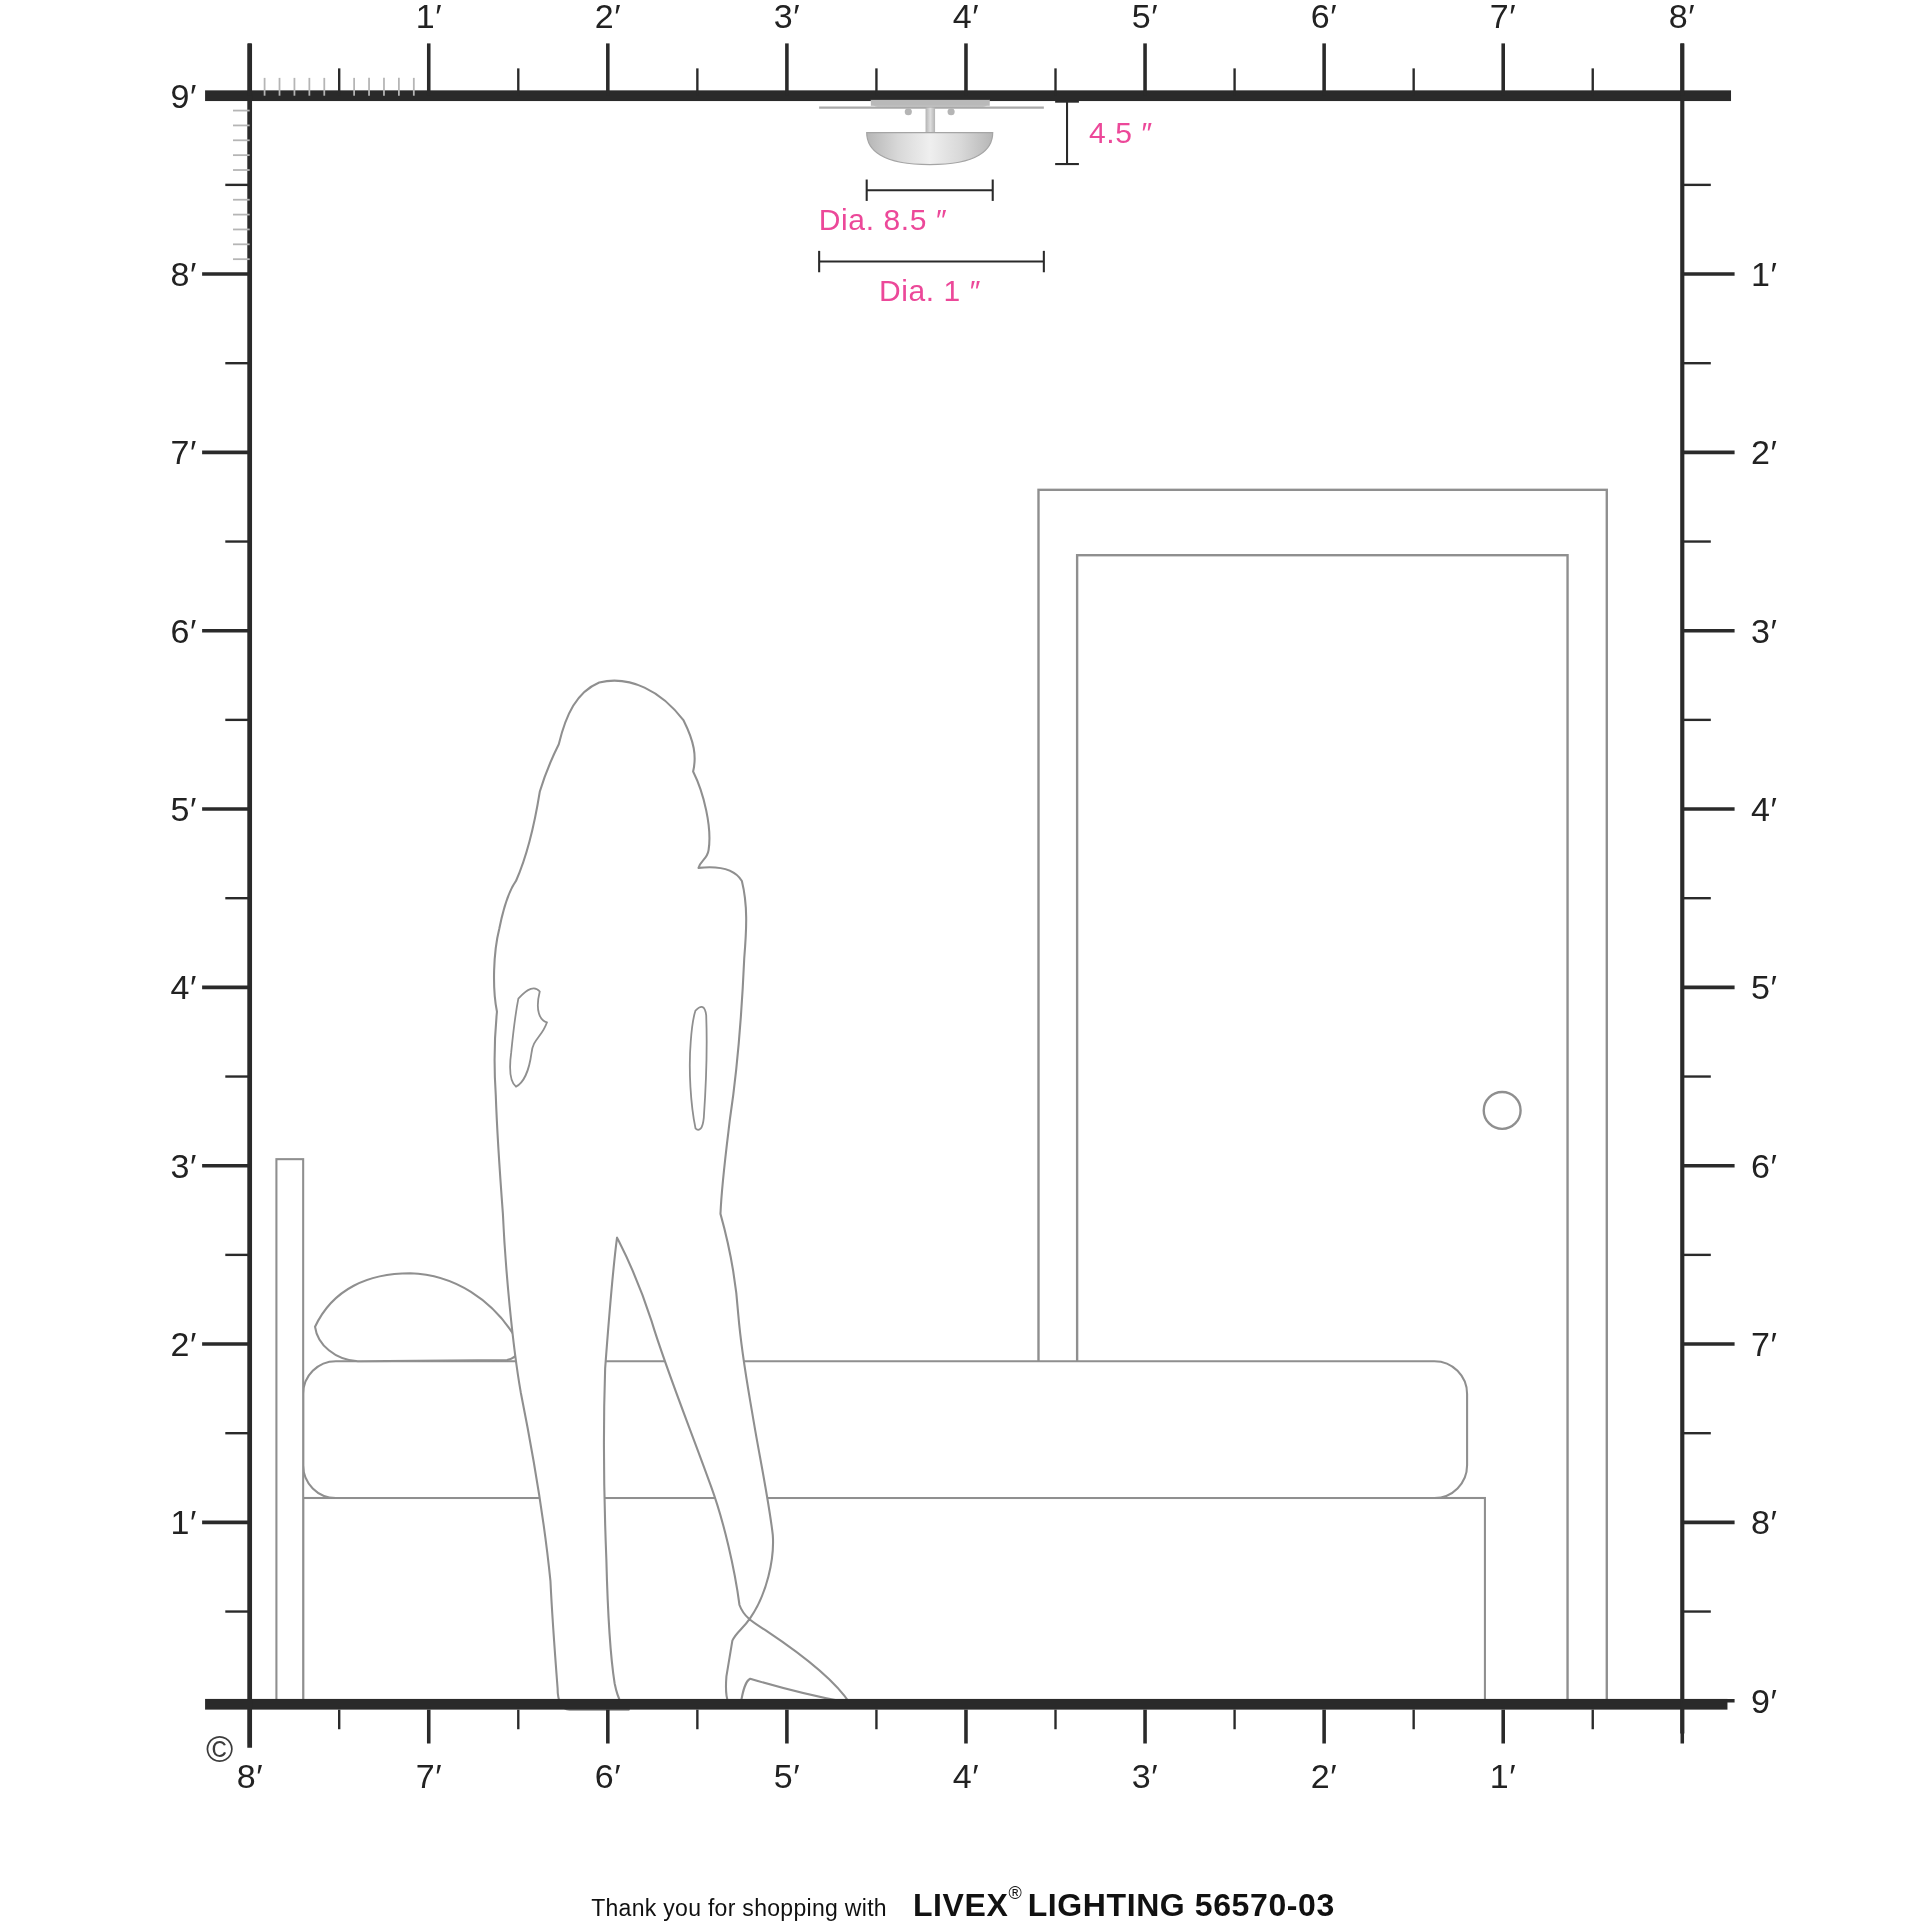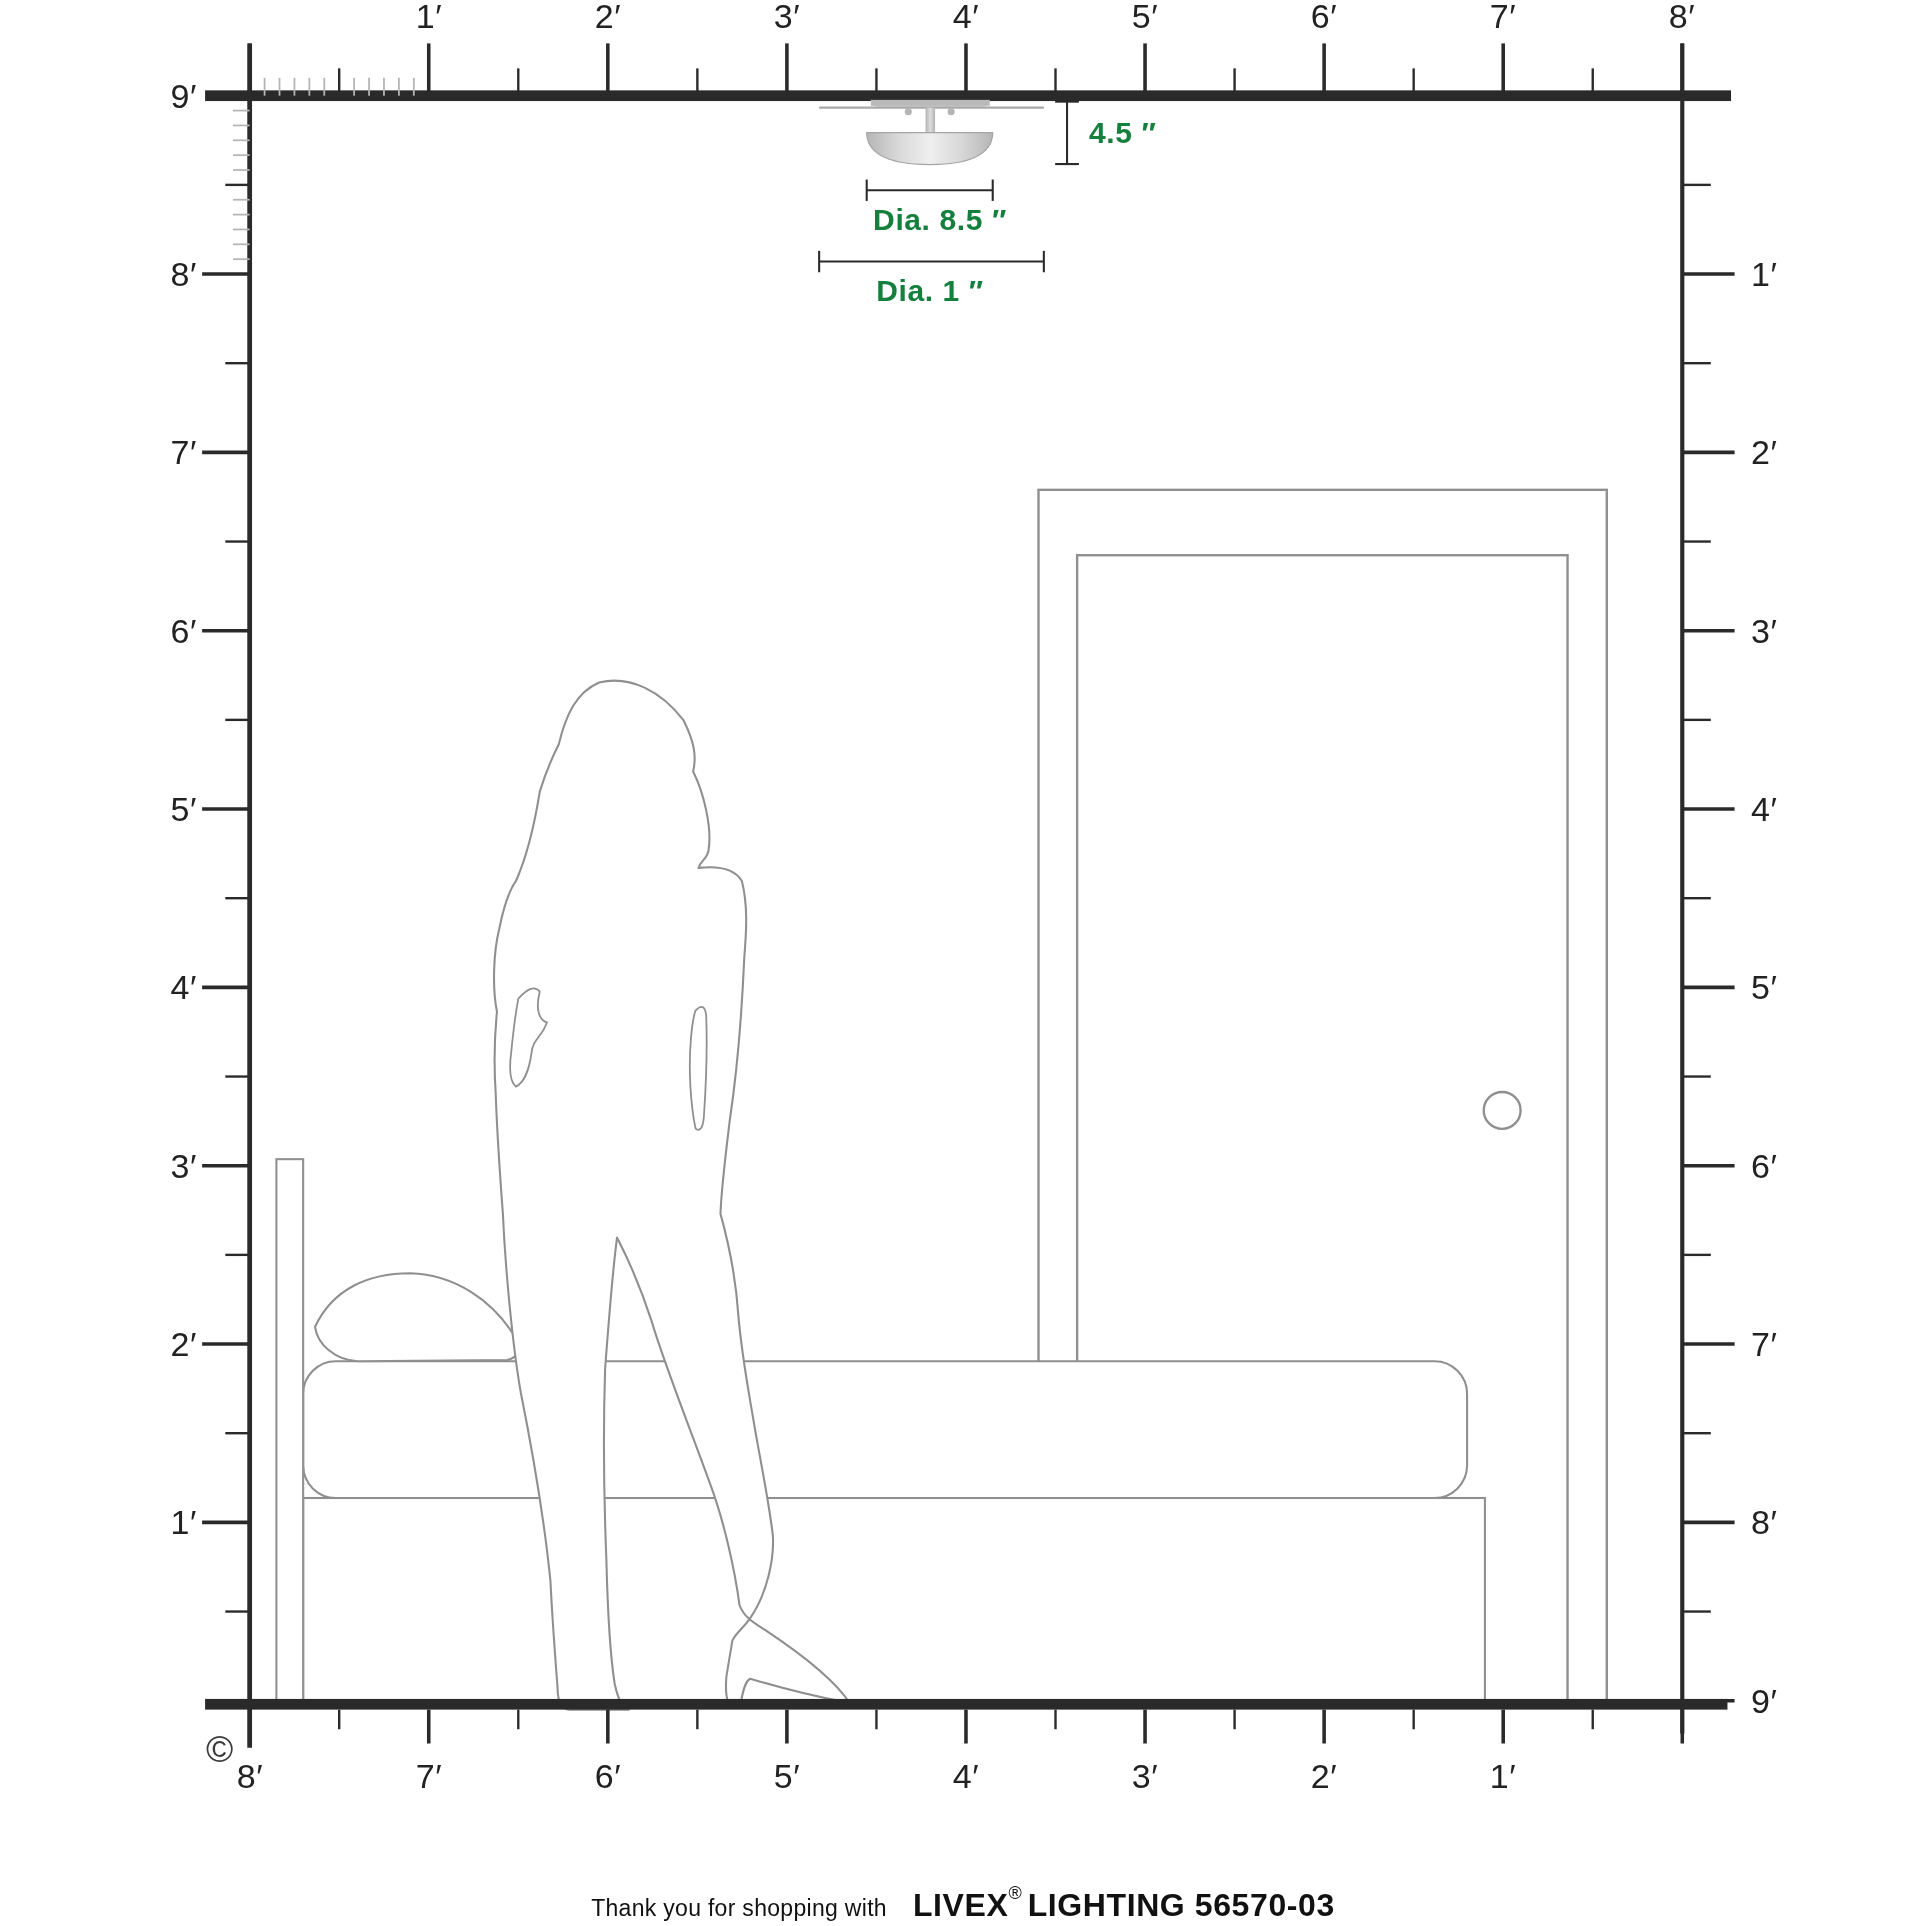--- a/index.html
+++ b/index.html
@@ -8,22 +8,22 @@
     font-family:"Liberation Sans", sans-serif;overflow:hidden;
   }
   #scene-svg{position:absolute;left:0;top:0;}
   .ruler-label{
     position:absolute;font-size:34px;color:#222;white-space:nowrap;
     transform:translate(-50%,-50%);letter-spacing:0.6px;
   }
   .ruler-label.align-right{transform:translate(-100%,-50%);}
   .ruler-label.align-left{transform:translate(0,-50%);}
   .dim-label{
-    position:absolute;font-size:30px;color:#15803d;white-space:nowrap;
-    transform:translate(-50%,-50%);letter-spacing:0.6px;font-weight:bold;
+    position:absolute;font-size:30px;color:#ec4899;white-space:nowrap;
+    transform:translate(-50%,-50%);letter-spacing:0.6px;
   }
   .dim-label.align-left{transform:translate(0,-50%);}
   #copyright-symbol{
     position:absolute;left:206px;top:1729px;font-size:37px;color:#3c3c3c;
   }
   #footer-line{
     position:absolute;left:0;top:1883px;width:1926px;text-align:center;
     color:#111;white-space:nowrap;
   }
   #footer-line .thanks{font-size:23px;font-weight:400;letter-spacing:0.3px;}
@@ -284,21 +284,21 @@
       <div class="ruler-label" style="left: 429px; top: 1776px;">7′</div>
       <div class="ruler-label" style="left: 608px; top: 1776px;">6′</div>
       <div class="ruler-label" style="left: 787px; top: 1776px;">5′</div>
       <div class="ruler-label" style="left: 966px; top: 1776px;">4′</div>
       <div class="ruler-label" style="left: 1145px; top: 1776px;">3′</div>
       <div class="ruler-label" style="left: 1324px; top: 1776px;">2′</div>
       <div class="ruler-label" style="left: 1503px; top: 1776px;">1′</div>
     </div>
 
   <div class="dim-label align-left" style="left:1089px;top:133px;">4.5 ″</div>
-  <div class="dim-label" style="left:940px;top:220px;">Dia. 8.5 ″</div>
+  <div class="dim-label" style="left:883px;top:220px;">Dia. 8.5 ″</div>
   <div class="dim-label" style="left:930px;top:291px;">Dia. 1 ″</div>
 
   <div id="copyright-symbol">©</div>
 
   <div id="footer-line">
     <span class="thanks">Thank you for shopping with</span><span class="brand">LIVEX</span><span class="reg">®</span><span class="suffix">LIGHTING 56570-03</span>
   </div>
 </div>
 
 

